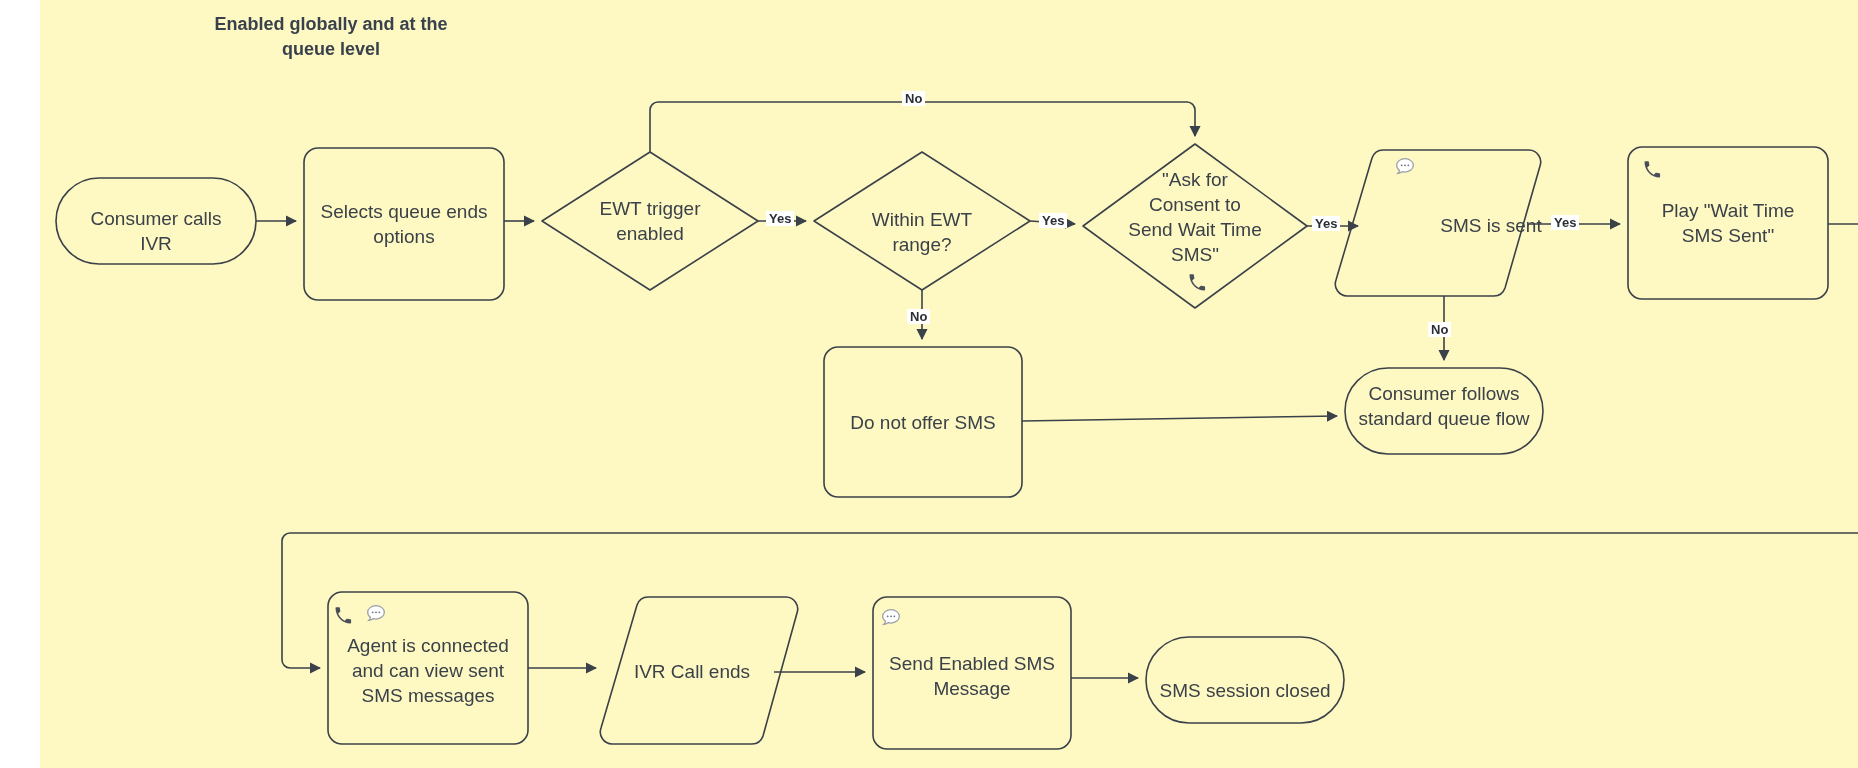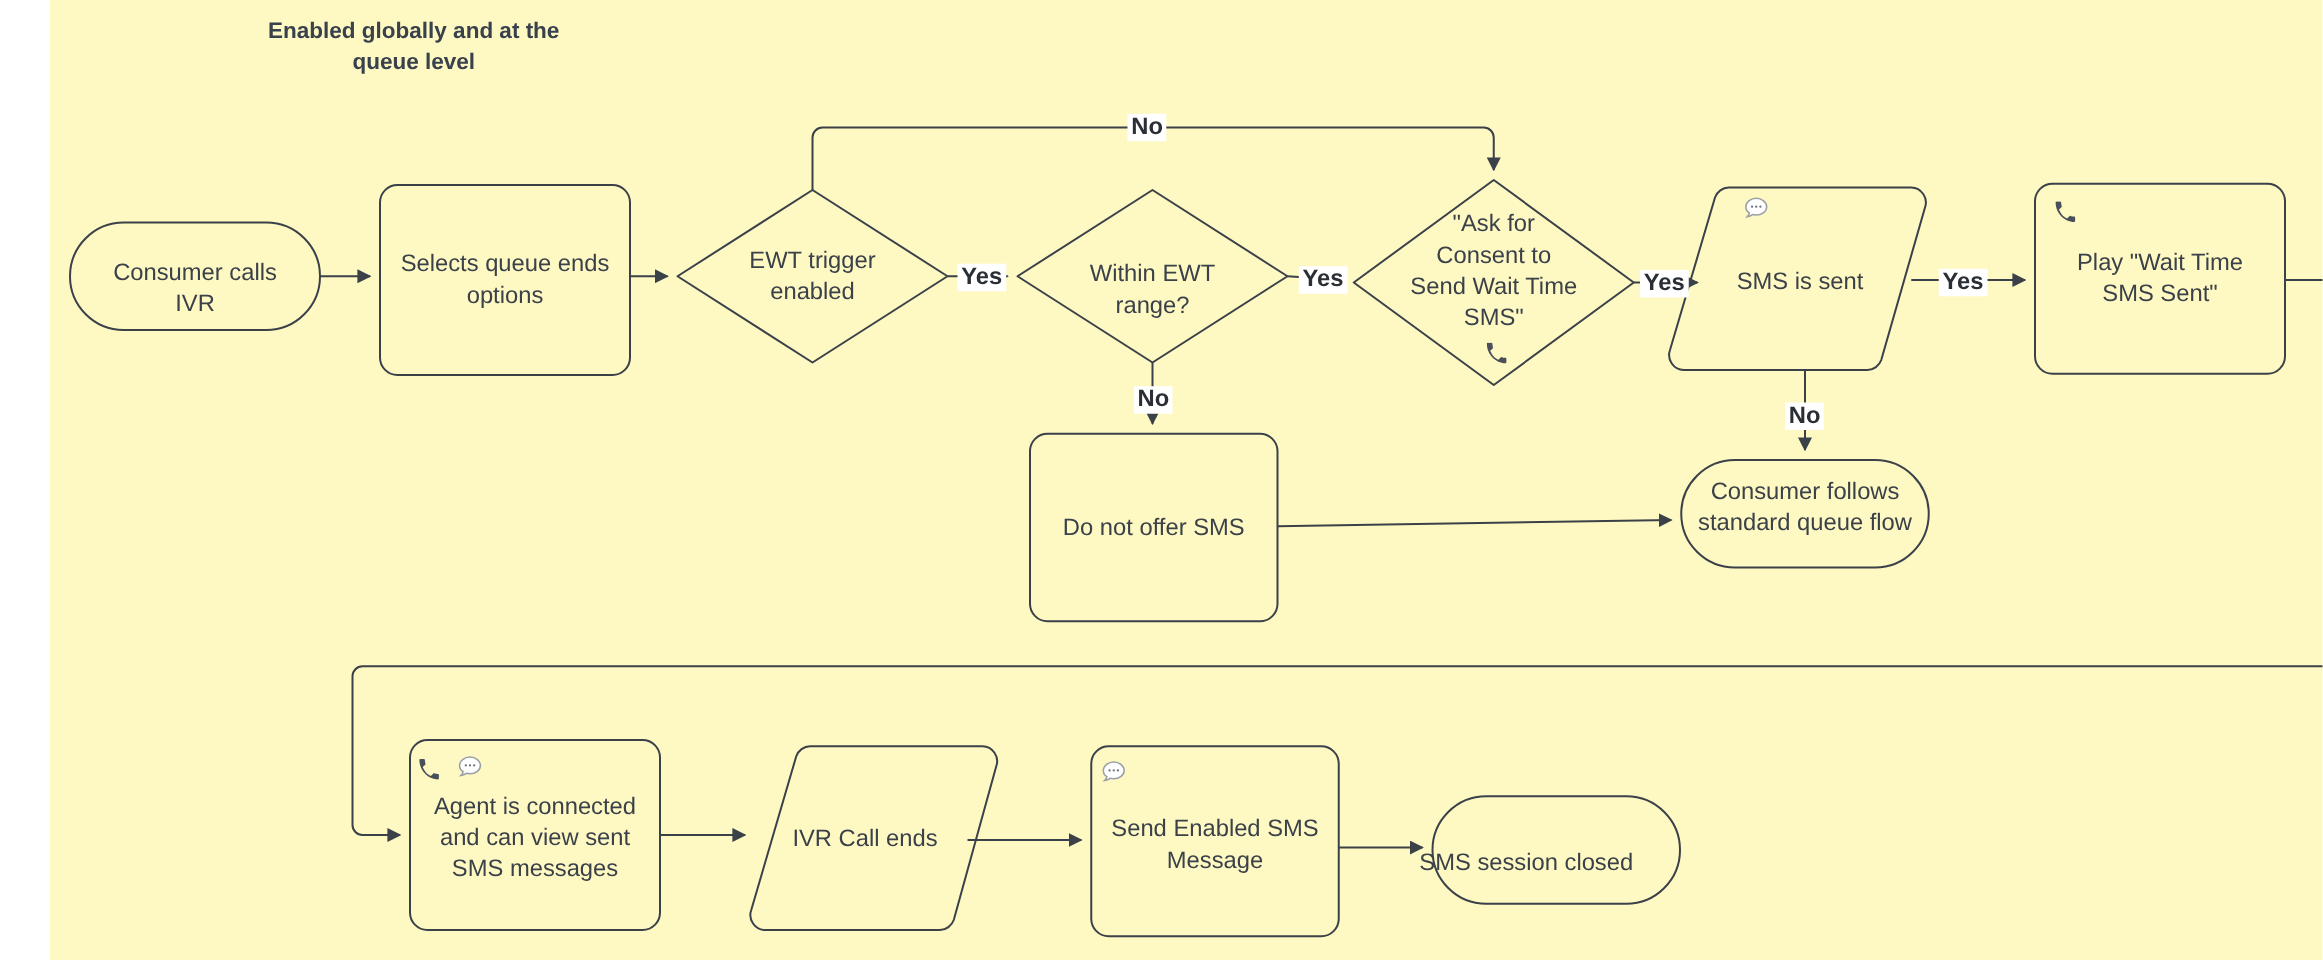--- a/index.html
+++ b/index.html
@@ -32,21 +32,21 @@
     text-align: center;
     color: #3b4149;
     font-size: 19px;
     line-height: 25px;
     pointer-events: none;
     white-space: pre-line;
   }
   .edge-label {
     position: absolute;
     color: #2a2f36;
-    font-size: 19px;
+    font-size: 13px;
     font-weight: bold;
     background: #ffffff;
     padding: 0 3px;
     white-space: nowrap;
   }
   .diagram-title {
     position: absolute;
     color: #38414c;
     font-size: 18px;
     font-weight: bold;
@@ -143,40 +143,40 @@
 enabled</div>
 
   <div class="node-label" style="left:792px; top:192px; width:180px; height:80px;">Within EWT
 range?</div>
 
   <div class="node-label" style="left:1057px; top:166px; width:196px; height:102px;">"Ask for
 Consent to
 Send Wait Time
 SMS"</div>
 
-  <div class="node-label" style="left:1310px; top:186px; width:180px; height:78px;">SMS is sent</div>
+  <div class="node-label" style="left:1361px; top:186px; width:180px; height:78px;">SMS is sent</div>
 
   <div class="node-label" style="left:1592px; top:147px; width:192px; height:152px;">Play "Wait Time
 SMS Sent"</div>
 
   <div class="node-label" style="left:786px; top:347px; width:194px; height:150px;">Do not offer SMS</div>
 
   <div class="node-label" style="left:1307px; top:368px; width:194px; height:76px;">Consumer follows
 standard queue flow</div>
 
   <div class="node-label" style="left:292px; top:600px; width:192px; height:140px;">Agent is connected
 and can view sent
 SMS messages</div>
 
   <div class="node-label" style="left:562px; top:632px; width:180px; height:78px;">IVR Call ends</div>
 
   <div class="node-label" style="left:837px; top:606px; width:190px; height:140px;">Send Enabled SMS
 Message</div>
 
-  <div class="node-label" style="left:1084px; top:637px; width:194px; height:106px;">SMS session closed</div>
+  <div class="node-label" style="left:1108px; top:637px; width:194px; height:106px;">SMS session closed</div>
 
   <div class="edge-label" style="left:726px; top:211px;">Yes</div>
 
   <div class="edge-label" style="left:862px; top:91px;">No</div>
 
   <div class="edge-label" style="left:999px; top:213px;">Yes</div>
 
   <div class="edge-label" style="left:867px; top:309px;">No</div>
 
   <div class="edge-label" style="left:1272px; top:216px;">Yes</div>

